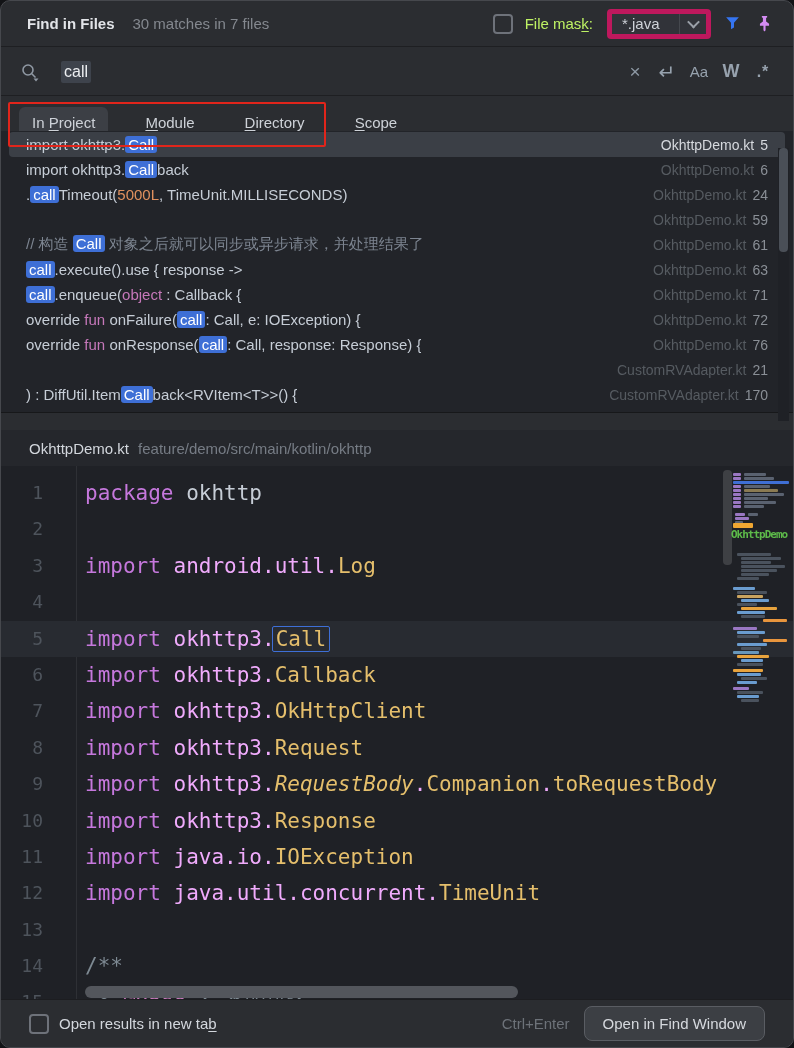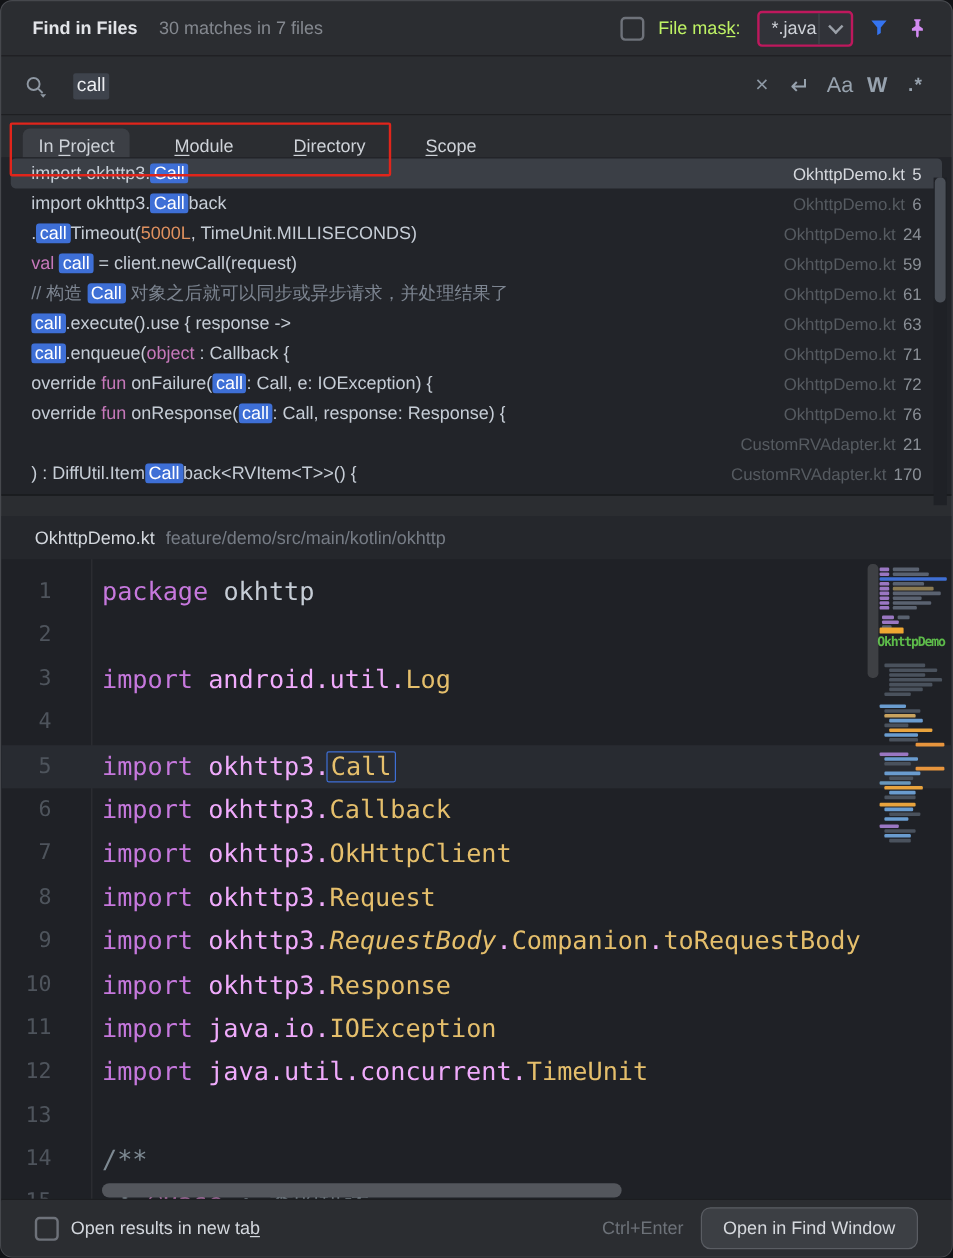--- a/index.html
+++ b/index.html
@@ -9,38 +9,38 @@
   .u{text-decoration:underline;text-underline-offset:2px;}
 
   
   .header{position:absolute;top:0;left:0;right:0;height:46px;display:flex;align-items:center;
     padding:0 18px;box-sizing:border-box;border-bottom:1px solid #1e1f22;}
   .title{font-weight:bold;color:#e2e4e8;font-size:15px;margin-left:8px;}
   .matches{color:#84888f;font-size:15px;margin-left:18px;}
   .hdr-right{margin-left:auto;display:flex;align-items:center;gap:10px;}
   .cbx{width:16px;height:16px;border:2px solid #6e727a;border-radius:4px;background:transparent;flex:none;}
   .fmlabel{color:#bef264;font-size:15px;margin-left:2px;}
-  .dropdown{width:80px;height:30px;margin-left:4px;border:2px solid #be185d;background:#313339;
+  .dropdown{width:104px;height:30px;margin-left:4px;border:5px solid #be185d;background:#313339;
     border-radius:4px;display:flex;align-items:center;box-sizing:border-box;}
   .dropdown .val{color:#ced2d8;font-size:15px;padding-left:10px;flex:1;}
   .dropdown .sep{width:1px;align-self:stretch;background:#45484e;}
   .chev{width:26px;display:flex;align-items:center;justify-content:center;}
   .chev i{display:block;width:7px;height:7px;border-right:2px solid #9aa0a8;border-bottom:2px solid #9aa0a8;
     transform:rotate(45deg) translate(-1px,-1px);}
   .iconbtn{width:22px;height:22px;display:flex;align-items:center;justify-content:center;}
 
   
   .search-row{position:absolute;top:47px;left:0;right:0;height:48px;display:flex;align-items:center;
     padding:0 18px;box-sizing:border-box;border-bottom:1px solid #1e1f22;}
   .query{margin-left:20px;font-size:16px;color:#eceef1;background:#3e434c;padding:2px 3px;border-radius:2px;}
   .s-icons{margin-left:auto;display:flex;align-items:center;gap:8px;color:#97a2ae;}
   .s-ic{min-width:24px;text-align:center;font-size:16px;}
   .ic-clear{font-size:19px;color:#8d98a4;}
   .ic-enter{font-size:20px;color:#97a2ae;}
-  .ic-case{font-size:18px;text-align:right;}
+  .ic-case{font-size:15px;}
   .ic-words{font-size:18px;font-weight:bold;}
   .ic-regex{font-size:16px;font-weight:bold;letter-spacing:1px;}
 
   
   .tabs-row{position:absolute;top:96px;left:0;right:0;height:50px;display:flex;align-items:center;padding:0 18px;}
   .tabs{display:flex;align-items:center;gap:24px;}
   .tab{font-size:15px;color:#ced2d8;padding:7px 13px;border-radius:6px;white-space:nowrap;}
   .tab.sel{background:#3c3f45;}
   .redbox{position:absolute;left:7px;top:101px;width:314px;height:41px;border:2px solid #e1251b;
     border-radius:2px;z-index:6;pointer-events:none;}
@@ -154,21 +154,21 @@
         <div class="tab"><span></span><span class="u">D</span><span>irectory</span></div>
         <div class="tab"><span></span><span class="u">S</span><span>cope</span></div>
       </div>
   </div>
   <div class="redbox"></div>
 
   <div class="results" id="results">
       <div class="rrow sel"><span class="rtext"><span class="sg-p">import okhttp3.</span><span class="sg-hl">Call</span></span><span class="rfile"><span class="fname">OkhttpDemo.kt</span><span class="lnum">5</span></span></div>
       <div class="rrow"><span class="rtext"><span class="sg-p">import okhttp3.</span><span class="sg-hl">Call</span><span class="sg-p">back</span></span><span class="rfile"><span class="fname">OkhttpDemo.kt</span><span class="lnum">6</span></span></div>
       <div class="rrow"><span class="rtext"><span class="sg-p">.</span><span class="sg-hl">call</span><span class="sg-p">Timeout(</span><span class="sg-num">5000L</span><span class="sg-p">, TimeUnit.MILLISECONDS)</span></span><span class="rfile"><span class="fname">OkhttpDemo.kt</span><span class="lnum">24</span></span></div>
-      <div class="rrow"><span class="rtext"><span class="sg-kw2">val</span><span class="sg-p"> </span><span class="sg-hl">call</span><span class="sg-p"> = client.newCall(request)</span></span><span class="rfile"><span class="fname">OkhttpDemo.kt</span><span class="lnum">59</span></span></div>
+      <div class="rrow"><span class="rfile"><span class="fname">OkhttpDemo.kt</span><span class="lnum">59</span></span></div>
       <div class="rrow"><span class="rtext"><span class="sg-cmt">// 构造 </span><span class="sg-hl">Call</span><span class="sg-cmt"> 对象之后就可以同步或异步请求，并处理结果了</span></span><span class="rfile"><span class="fname">OkhttpDemo.kt</span><span class="lnum">61</span></span></div>
       <div class="rrow"><span class="rtext"><span class="sg-hl">call</span><span class="sg-p">.execute().use { response -&gt;</span></span><span class="rfile"><span class="fname">OkhttpDemo.kt</span><span class="lnum">63</span></span></div>
       <div class="rrow"><span class="rtext"><span class="sg-hl">call</span><span class="sg-p">.enqueue(</span><span class="sg-kw2">object</span><span class="sg-p"> : Callback {</span></span><span class="rfile"><span class="fname">OkhttpDemo.kt</span><span class="lnum">71</span></span></div>
       <div class="rrow"><span class="rtext"><span class="sg-p">override </span><span class="sg-kw2">fun</span><span class="sg-p"> onFailure(</span><span class="sg-hl">call</span><span class="sg-p">: Call, e: IOException) {</span></span><span class="rfile"><span class="fname">OkhttpDemo.kt</span><span class="lnum">72</span></span></div>
       <div class="rrow"><span class="rtext"><span class="sg-p">override </span><span class="sg-kw2">fun</span><span class="sg-p"> onResponse(</span><span class="sg-hl">call</span><span class="sg-p">: Call, response: Response) {</span></span><span class="rfile"><span class="fname">OkhttpDemo.kt</span><span class="lnum">76</span></span></div>
       <div class="rrow"><span class="rfile"><span class="fname">CustomRVAdapter.kt</span><span class="lnum">21</span></span></div>
       <div class="rrow"><span class="rtext"><span class="sg-p">) : DiffUtil.Item</span><span class="sg-hl">Call</span><span class="sg-p">back&lt;RVItem&lt;T&gt;&gt;() {</span></span><span class="rfile"><span class="fname">CustomRVAdapter.kt</span><span class="lnum">170</span></span></div>
     </div>
   <div class="rscroll-track"></div>
   <div class="rscroll-thumb"></div>

